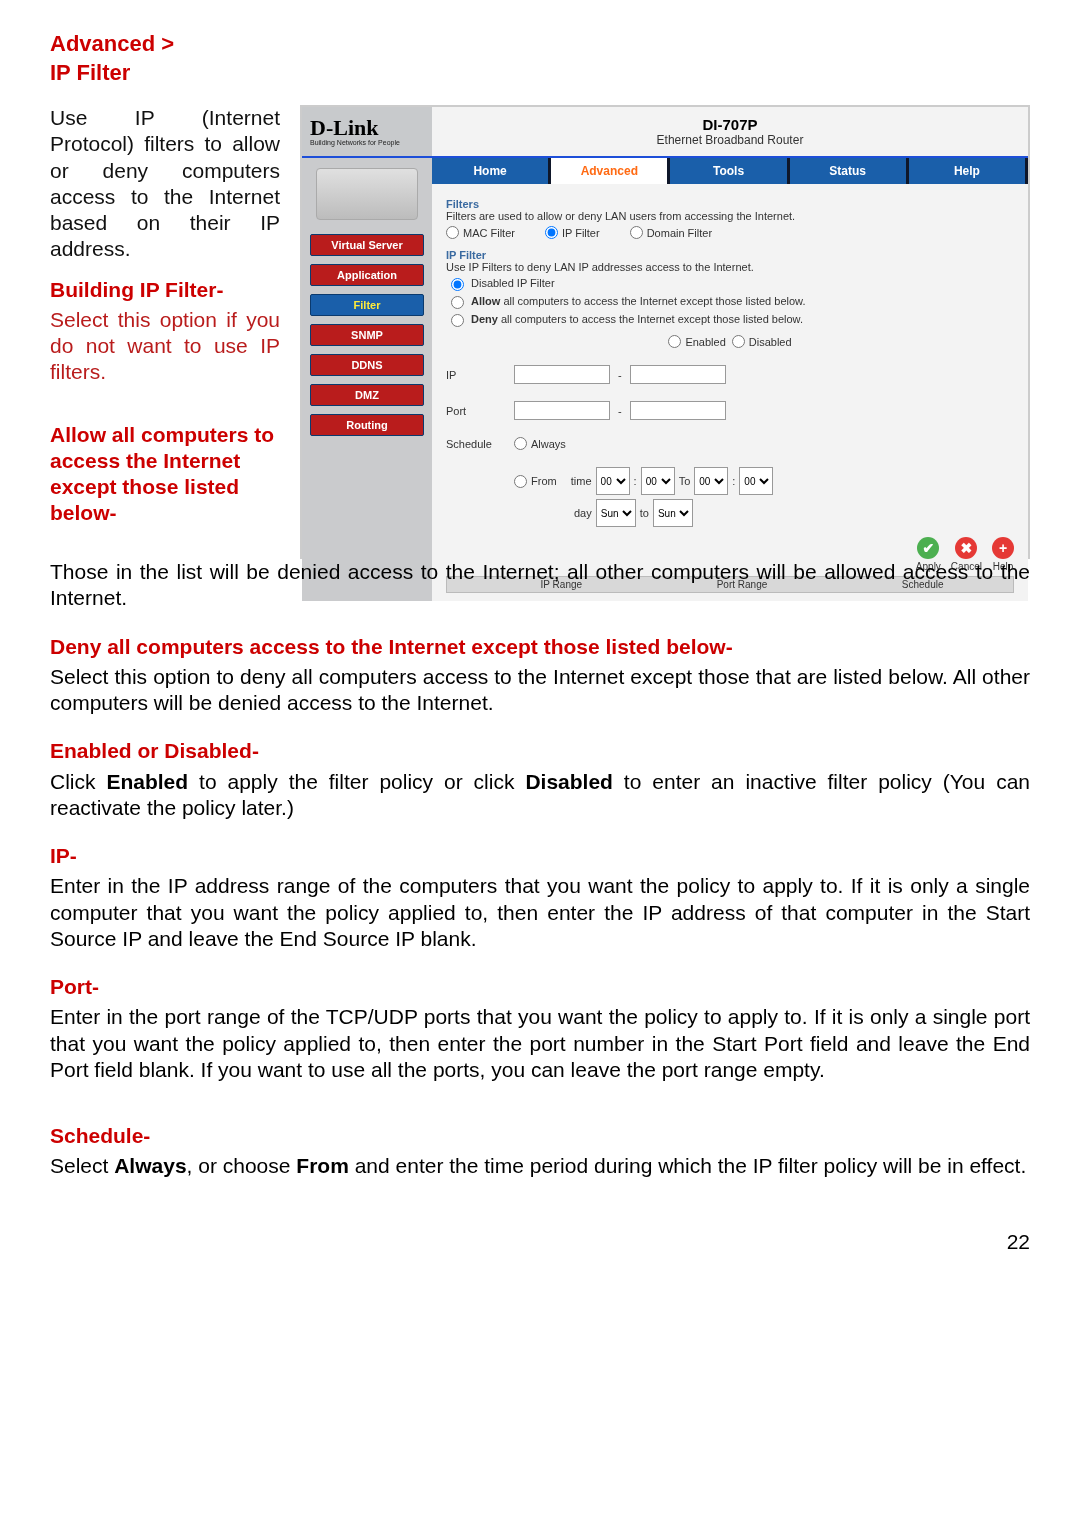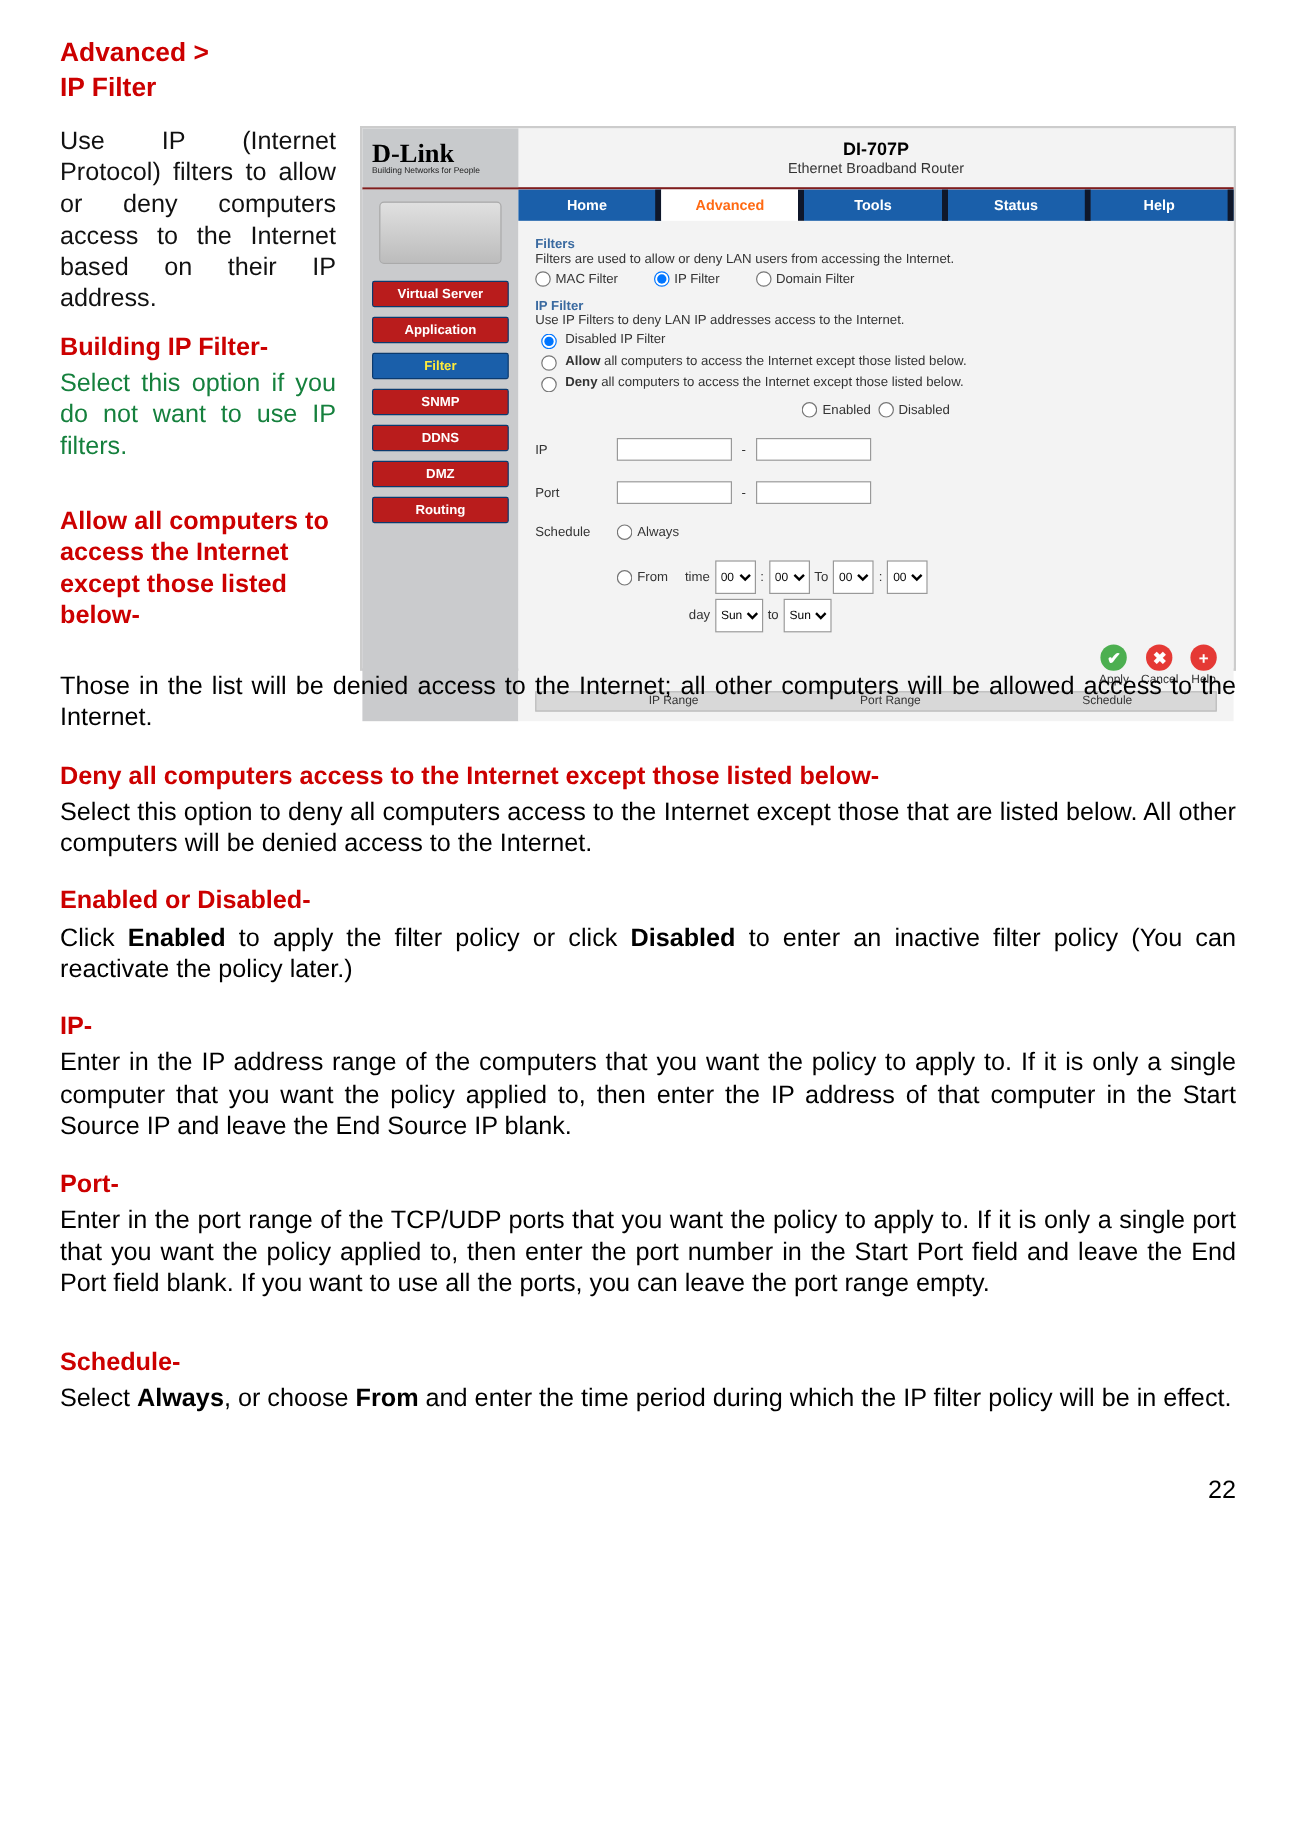--- a/index.html
+++ b/index.html
@@ -37,21 +37,21 @@
   }
   .section-head {
     color: #cc0000;
     font-size: 21px;
     font-weight: bold;
     line-height: 1.25;
     margin: 0 0 4px 0;
   }
   .section-body {
     font-size: 21px;
-    color: #15803d;
+    color: #b91c1c;
     line-height: 1.25;
     margin: 0 0 18px 0;
     text-align: justify;
   }
   .full-body {
     font-size: 21px;
     color: #000;
     line-height: 1.25;
     margin: 0 0 22px 0;
     text-align: justify;
@@ -70,21 +70,21 @@
     border: 2px solid #ccc;
     background: #f0f0f0;
     font-family: Tahoma, Arial, sans-serif;
     font-size: 11px;
     color: #333;
     height: 450px;
   }
   .router-header {
     display: flex;
     background: #f3f3f3;
-    border-bottom: 2px solid #7f1d1d;
+    border-bottom: 2px solid #1d4ed8;
   }
   .dlink-logo {
     width: 130px;
     background: #c8cacc;
     color: #000;
     padding: 10px 8px;
     box-sizing: border-box;
   }
   .dlink-logo-big {
     font-weight: bold;
@@ -139,21 +139,21 @@
   }
   .side-btn.active { background: #1a5faa; color: #ffeb3b; }
   .router-main { flex: 1; background: #f3f3f3; }
   .tab-row { display: flex; }
   .tab {
     flex: 1;
     text-align: center;
     padding: 6px 2px;
     font-weight: bold;
     font-size: 12px;
-    border-right: 5px solid #0f172a;
+    border-right: 3px solid #0f172a;
     background: #1a5faa;
     color: #fff;
   }
   .tab.active { background: #fff; color: #ff6a13; }
   .content-area { padding: 8px 14px; font-size: 11px; color: #333; }
   .sec-title { color: #3a6aa0; font-weight: bold; margin-top: 6px; }
   .radio-row { display: flex; gap: 30px; margin: 4px 0 10px 0; align-items: center; flex-wrap: wrap; }
   .radio-item { display: flex; align-items: center; gap: 4px; white-space: nowrap; }
   .radio-item input { margin: 0; }
   .filter-opt { display: flex; align-items: center; gap: 4px; margin: 2px 0; }

